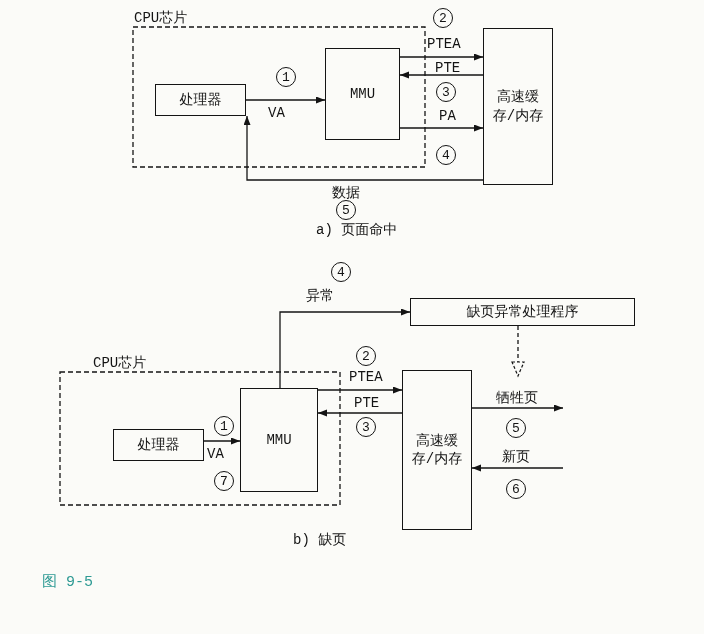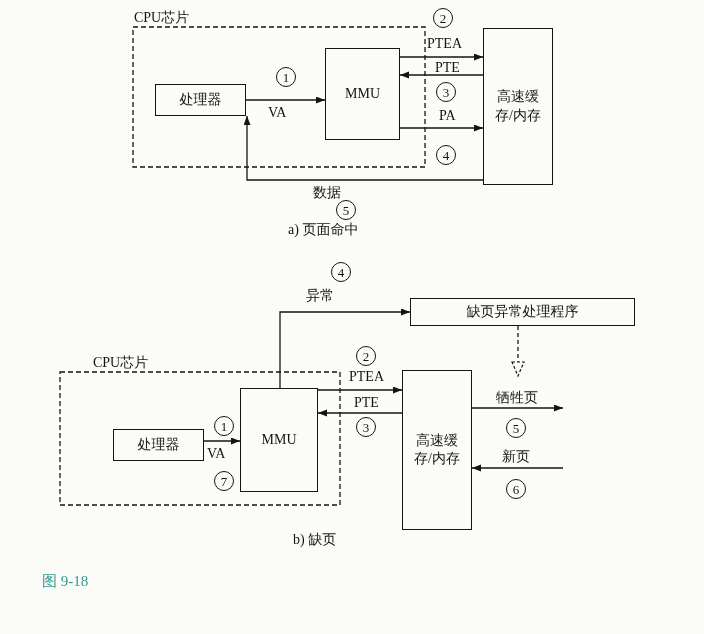--- a/index.html
+++ b/index.html
@@ -1,21 +1,21 @@
 <!DOCTYPE html>
 <html><head>
 <meta charset="utf-8">
 <style>
   html, body { margin: 0; padding: 0; background: #fbfbf8; }
   .canvas {
     position: relative;
     width: 672px;
     height: 634px;
     background: #fbfbf8;
-    font-family: Liberation Serif, serif;
+    font-family: Liberation Mono, monospace;
     color: #141414;
     overflow: hidden;
   }
   svg.wires { position: absolute; left: 0; top: 0; pointer-events: none; }
   .wire { stroke: #141414; stroke-width: 1.3; fill: none; }
   .arrow { marker-end: url(#arr); }
   .dashrect { stroke: #141414; stroke-width: 1.3; fill: none; stroke-dasharray: 5,3; }
   .dashline { stroke-dasharray: 4,3; }
   .hollowhead { fill: none; stroke: #141414; stroke-width: 1.2; stroke-dasharray: 3,2; }
   .box {
@@ -88,24 +88,24 @@
 
   <div class="step" style="left:433px;top:8px">2</div>
   <span class="lbl" style="left:427px;top:36px">PTEA</span>
 
   <span class="lbl" style="left:435px;top:60px">PTE</span>
   <div class="step" style="left:436px;top:82px">3</div>
 
   <span class="lbl" style="left:439px;top:108px">PA</span>
   <div class="step" style="left:436px;top:145px">4</div>
 
-  <span class="lbl" style="left:313px;top:184px">数据</span>
+  <span class="lbl" style="left:332px;top:184px">数据</span>
   <div class="step" style="left:336px;top:200px">5</div>
 
-  <span class="subcap" style="left:288px;top:221px">a) 页面命中</span>
+  <span class="subcap" style="left:316px;top:221px">a) 页面命中</span>
 
   <div class="step" style="left:331px;top:262px">4</div>
   <span class="lbl" style="left:306px;top:287px">异常</span>
 
   <div class="box" style="left:410px;top:298px;width:225px;height:28px">缺页异常处理程序</div>
 
   <span class="lbl" style="left:93px;top:354px">CPU芯片</span>
 
   <div class="box" style="left:113px;top:429px;width:91px;height:32px">处理器</div>
   <div class="box" style="left:240px;top:388px;width:78px;height:104px">MMU</div>
@@ -123,15 +123,15 @@
   <div class="step" style="left:356px;top:417px">3</div>
 
   <span class="lbl" style="left:496px;top:389px">牺牲页</span>
   <div class="step" style="left:506px;top:418px">5</div>
 
   <span class="lbl" style="left:502px;top:448px">新页</span>
   <div class="step" style="left:506px;top:479px">6</div>
 
   <span class="subcap" style="left:293px;top:531px">b) 缺页</span>
 
-  <span class="figcap fignum" style="left:42px;top:572px">图 9-18</span>
+  <span class="figcap fignum" style="left:42px;top:572px">图 9-5</span>
 
 </div>
 
 </body></html>

